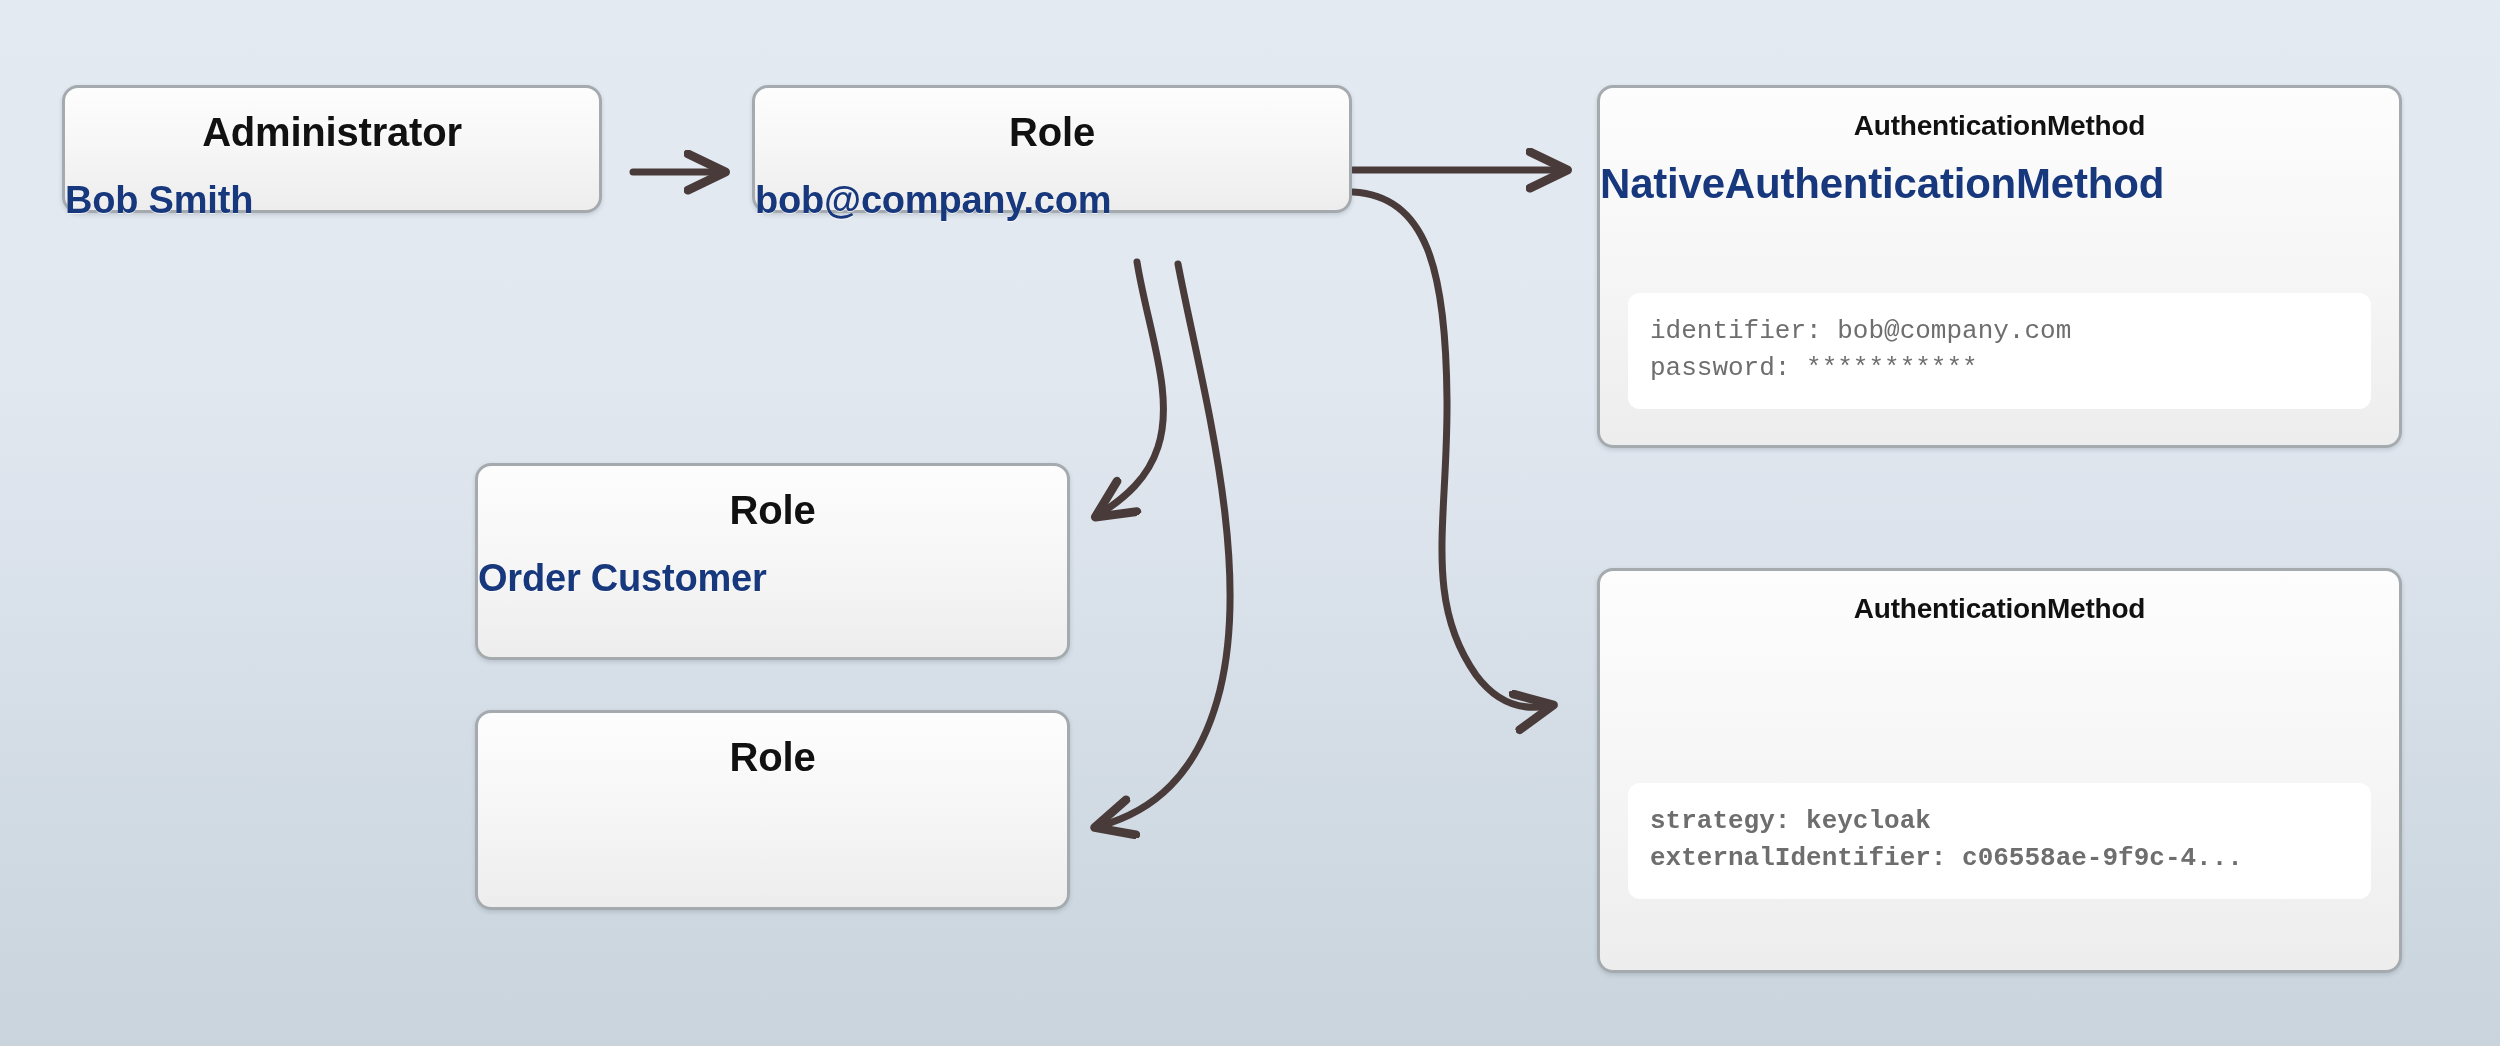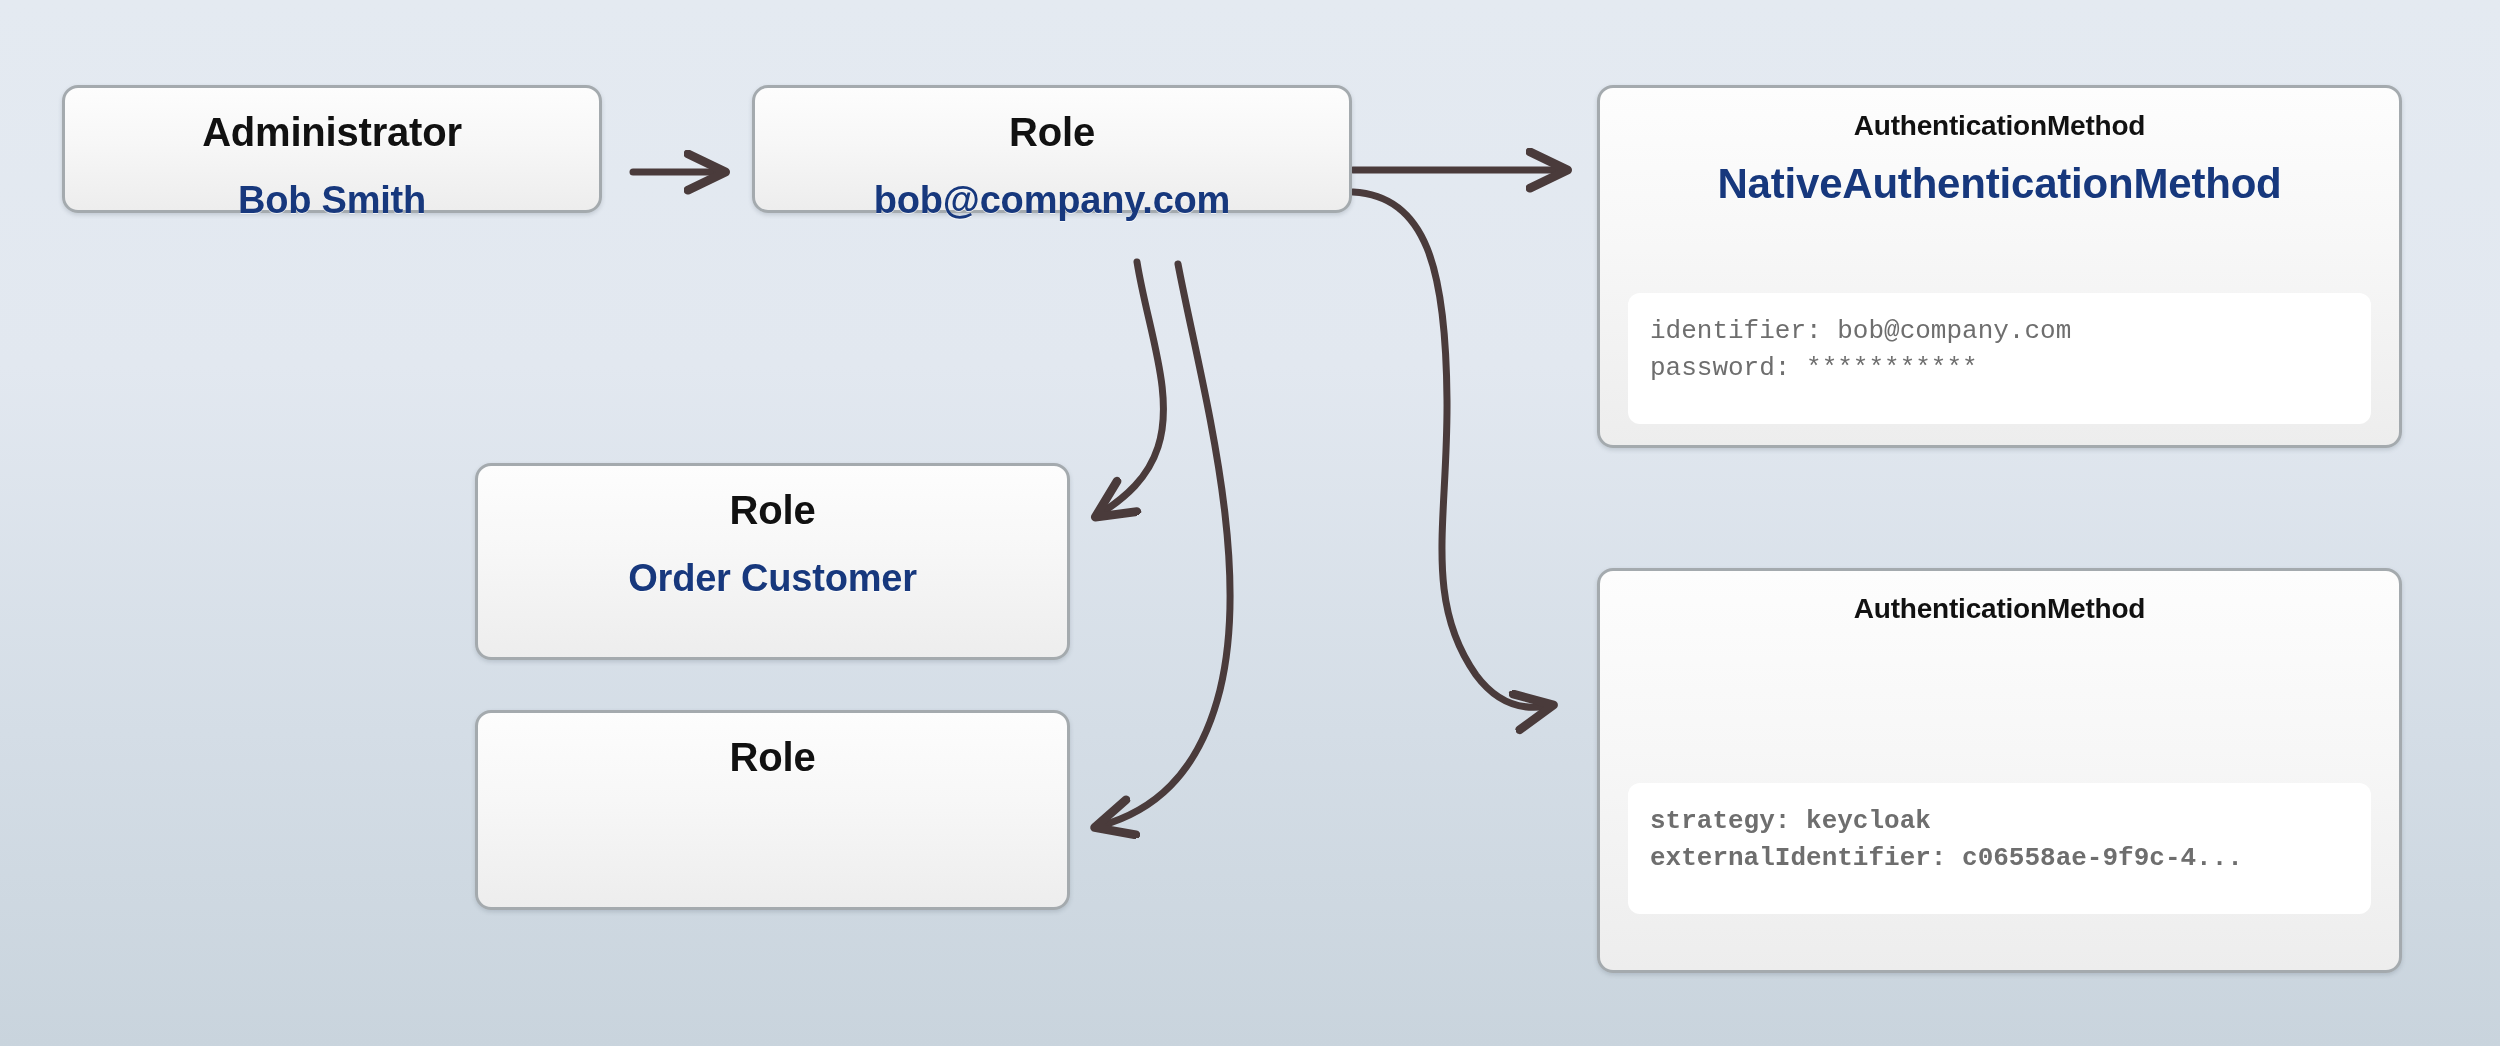--- a/index.html
+++ b/index.html
@@ -40,21 +40,21 @@
     box-shadow: 0 2px 4px rgba(80, 95, 110, 0.22);
   }
   .card-title {
     text-align: center;
     color: #111111;
     font-weight: bold;
     letter-spacing: -0.2px;
     text-shadow: 0 1px 0 rgba(255,255,255,0.85);
   }
   .card-value {
-    text-align: center;
+    text-align: left;
     color: #17387d;
     font-weight: bold;
     letter-spacing: -0.2px;
     text-shadow: 0 1px 0 rgba(255,255,255,0.7);
   }
 
   
   .card.small .card-title {
     font-size: 40px;
     margin-top: 22px;
@@ -72,21 +72,21 @@
   .card.large .card-value {
     font-size: 42px;
     margin-top: 18px;
   }
   .detail-panel {
     position: absolute;
     left: 28px;
     right: 28px;
     border-radius: 12px;
     background: #ffffff;
-    padding: 20px 22px 37px 22px;
+    padding: 20px 22px 22px 22px;
     box-sizing: border-box;
   }
   .detail-line {
     font-family: "Liberation Mono", "DejaVu Sans Mono", monospace;
     font-size: 26px;
     color: #6e6e6e;
     line-height: 1.42;
     white-space: pre;
   }
 

